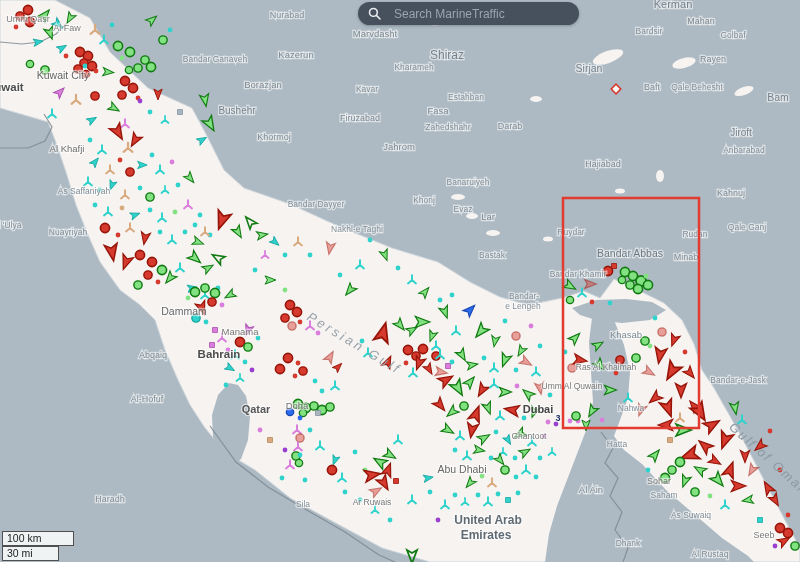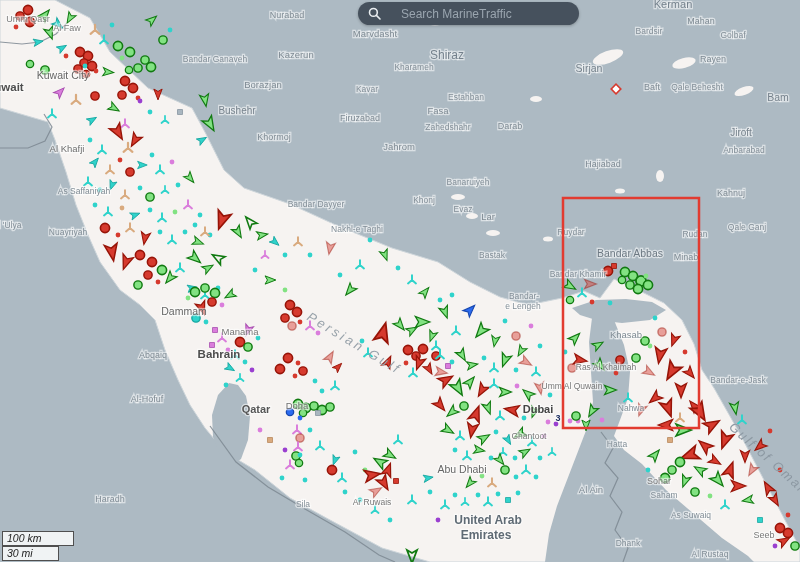--- a/index.html
+++ b/index.html
@@ -1,27 +1,27 @@
 <!DOCTYPE html>
 <html><head>
 <meta charset="utf-8">
 <style>
   html,body{margin:0;padding:0;background:#e9e9e9;}
   .stage{position:relative;width:800px;height:562px;overflow:hidden;
          font-family:"Liberation Sans",sans-serif;background:#adbac3;}
   svg text{font-family:"Liberation Sans",sans-serif;}
   .searchbar{position:absolute;left:358px;top:2px;width:221px;height:23px;
              background:#46515d;border-radius:12px;display:flex;align-items:center;
-             padding:0 10px;gap:18px;box-shadow:0 1px 3px rgba(0,0,0,.25);box-sizing:border-box;}
+             padding:0 10px;gap:11px;box-shadow:0 1px 3px rgba(0,0,0,.25);box-sizing:border-box;}
   .searchbar input{border:none;background:transparent;color:#d3dae0;font-size:12px;
                    width:100%;outline:none;font-family:"Liberation Sans",sans-serif;}
   .searchbar input::placeholder{color:#9aa5af;}
   .scale-box{position:absolute;background:rgba(255,255,255,.82);border:1.5px solid #4f4f4f;
              font-size:10.5px;color:#1d1d1d;line-height:12px;padding:0 4px;box-sizing:border-box;
-             white-space:nowrap;font-style:italic;}
+             white-space:nowrap;}
   .scale-km{left:2px;top:531px;width:72px;height:15px;}
   .scale-mi{left:2px;top:546px;width:57px;height:15px;}
 </style>
 </head>
 <body>
 
 <div class="stage">
   <svg id="map-svg" width="800" height="562" viewBox="0 0 800 562">
 
     <rect id="base-rect" class="land-fill" x="0" y="0" width="800" height="562" fill="#adbac3"></rect>

